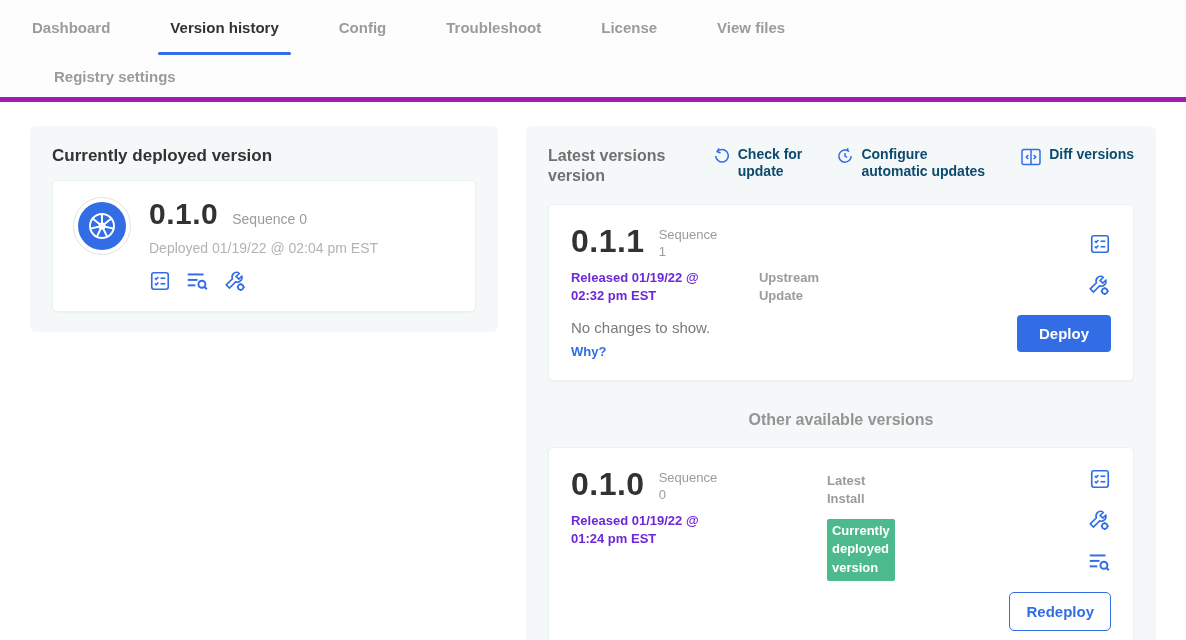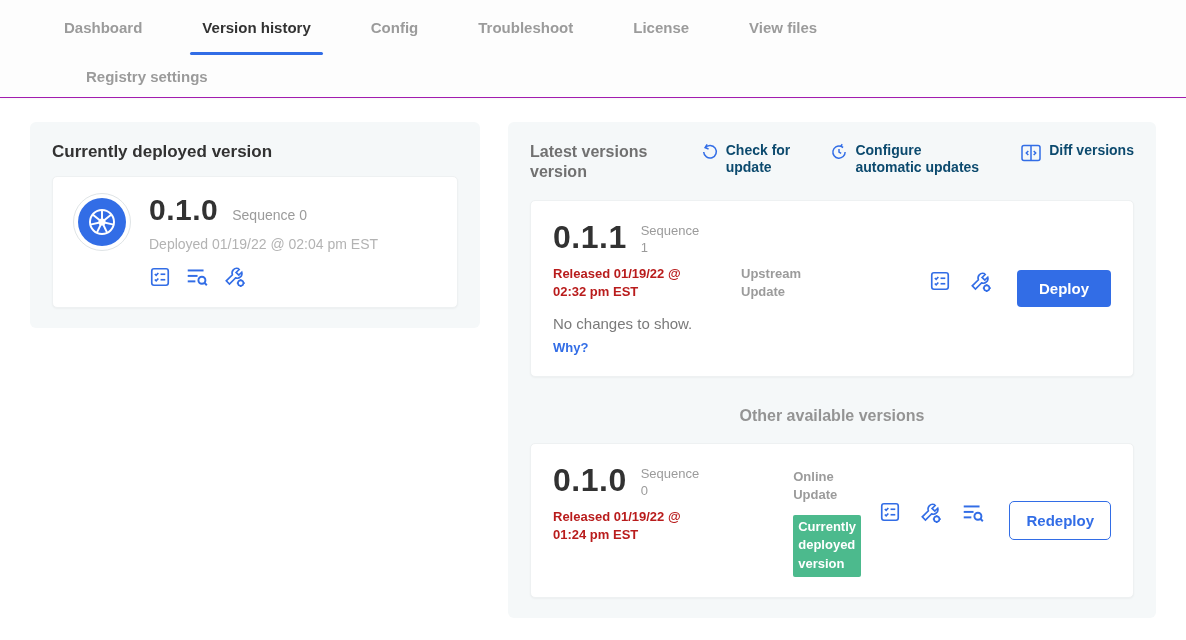--- a/index.html
+++ b/index.html
@@ -6,23 +6,22 @@
   html, body { width: 1186px; height: 640px; overflow: hidden; }
   body {
     font-family: "Liberation Sans", "DejaVu Sans", sans-serif;
     background: #ffffff;
     color: #323232;
   }
 
   
   .topnav {
     background: #fdfdfd;
-    border-bottom: 1px solid #a21caf;
+    border-bottom: 5px solid #a21caf;
     box-shadow: 0 1px 2px rgba(0,0,0,0.04);
-    padding-left: 32px;
   }
   .nav-row1 {
     display: flex;
     align-items: stretch;
     height: 55px;
     padding: 0 28px;
     gap: 52px;
   }
   .nav-row2 {
     display: flex;
@@ -170,21 +169,21 @@
     font-size: 13px;
     color: #9b9b9b;
     width: 66px;
     line-height: 1.3;
     padding-top: 2px;
   }
   .vc-meta-row { display: flex; margin-top: 8px; }
   .released {
     font-size: 13px;
     font-weight: 700;
-    color: #b91c1c;
+    color: #6d28d9;
     width: 158px;
     line-height: 1.4;
   }
   .source {
     font-size: 13px;
     font-weight: 700;
     color: #9b9b9b;
     width: 90px;
     line-height: 1.4;
     margin-left: 30px;
@@ -197,23 +196,24 @@
   .why-link {
     font-size: 13px;
     font-weight: 700;
     color: #326de6;
     margin-top: 8px;
     cursor: pointer;
     display: inline-block;
   }
   .vc-right {
     display: flex;
-    align-items: flex-start;
+    align-items: flex-end;
     gap: 18px;
     align-self: center;
+    flex-direction: column;
   }
   .btn-deploy {
     background: #326de6;
     color: #ffffff;
     border: none;
     font-family: inherit;
     font-size: 15px;
     font-weight: 700;
     padding: 10px 22px;
     border-radius: 4px;
@@ -426,21 +426,21 @@
       <div style="width:252px;">
         <div class="vc-ver-row">
           <span class="vc-ver">0.1.0</span>
           <span class="vc-seq">Sequence 0</span>
         </div>
         <div class="vc-meta-row">
           <span class="released">Released 01/19/22 @ 01:24 pm EST</span>
         </div>
       </div>
       <div class="col-source">
-        <div class="source-top">Online Update</div>
+        <div class="source-top">Latest Install</div>
         <div class="deployed-badge">Currently deployed version</div>
       </div>
       <div style="flex:1;"></div>
       <div class="vc-right">
         <span class="action-icon">
           <svg width="22" height="22" viewBox="0 0 20 20" fill="none" stroke="#326de6" stroke-width="1.5">
             <rect x="2.5" y="2.5" width="15" height="15" rx="2"></rect>
             <path d="M5.3 7.3l1.2 1.2 2-2.2"></path>
               <line x1="10.5" y1="7.5" x2="14.8" y2="7.5"></line>
             <path d="M5.3 12.3l1.2 1.2 2-2.2"></path>

